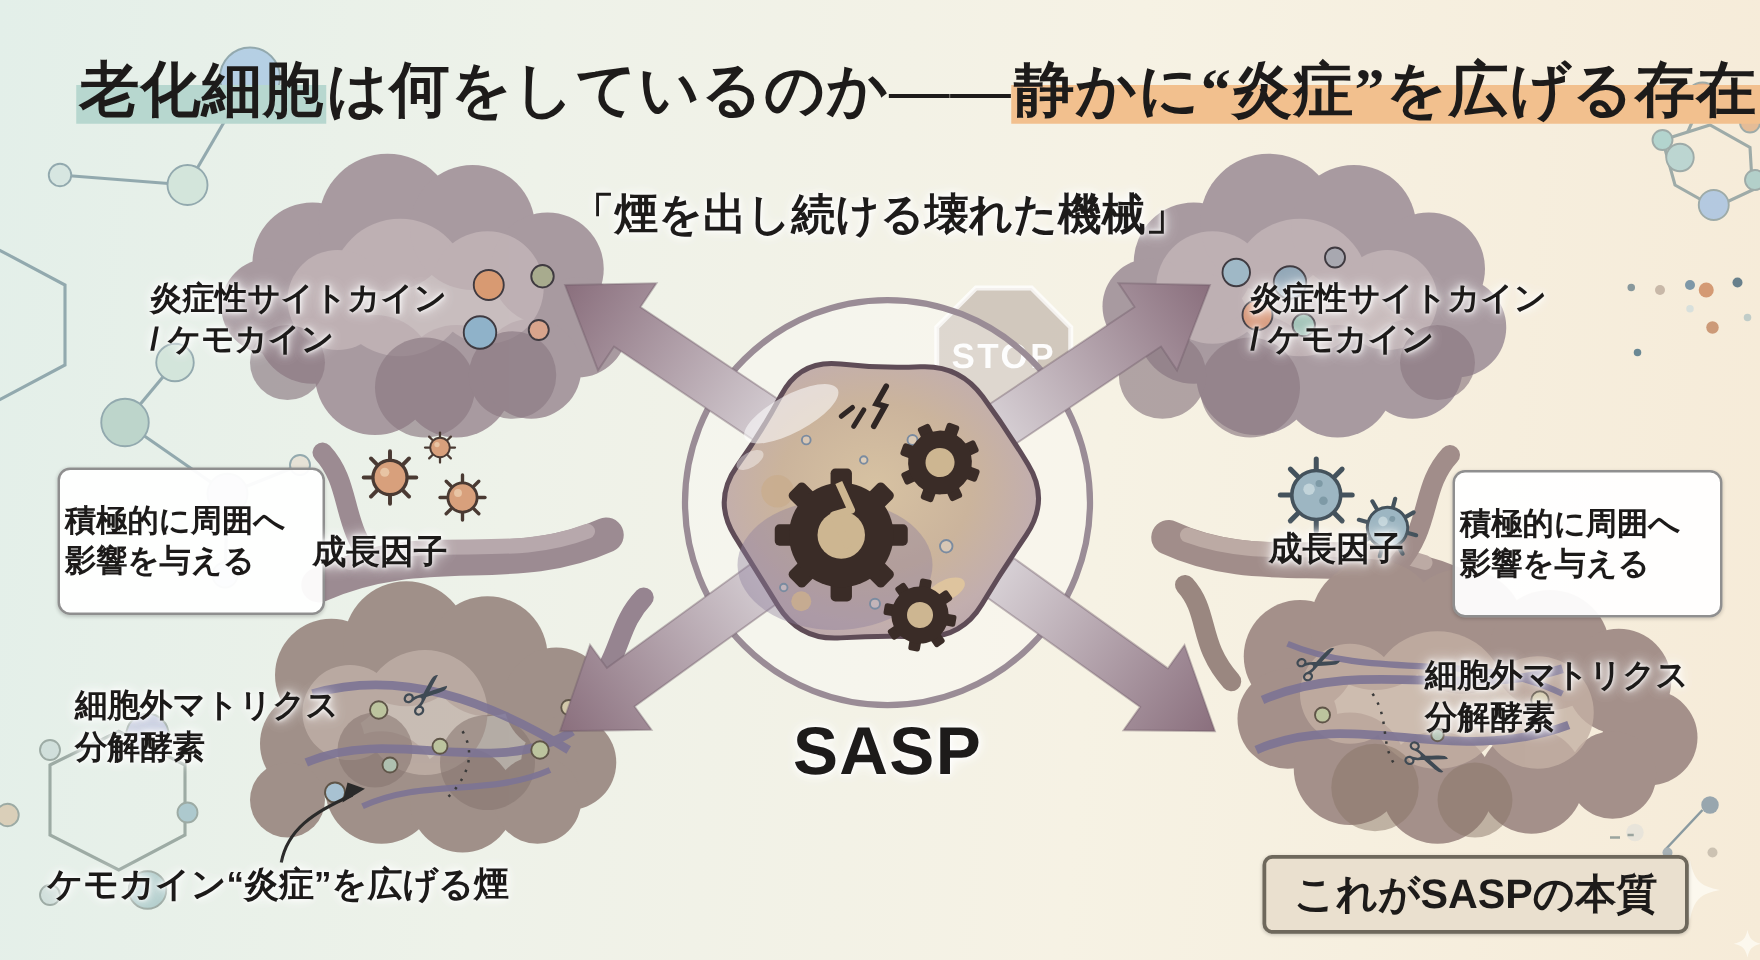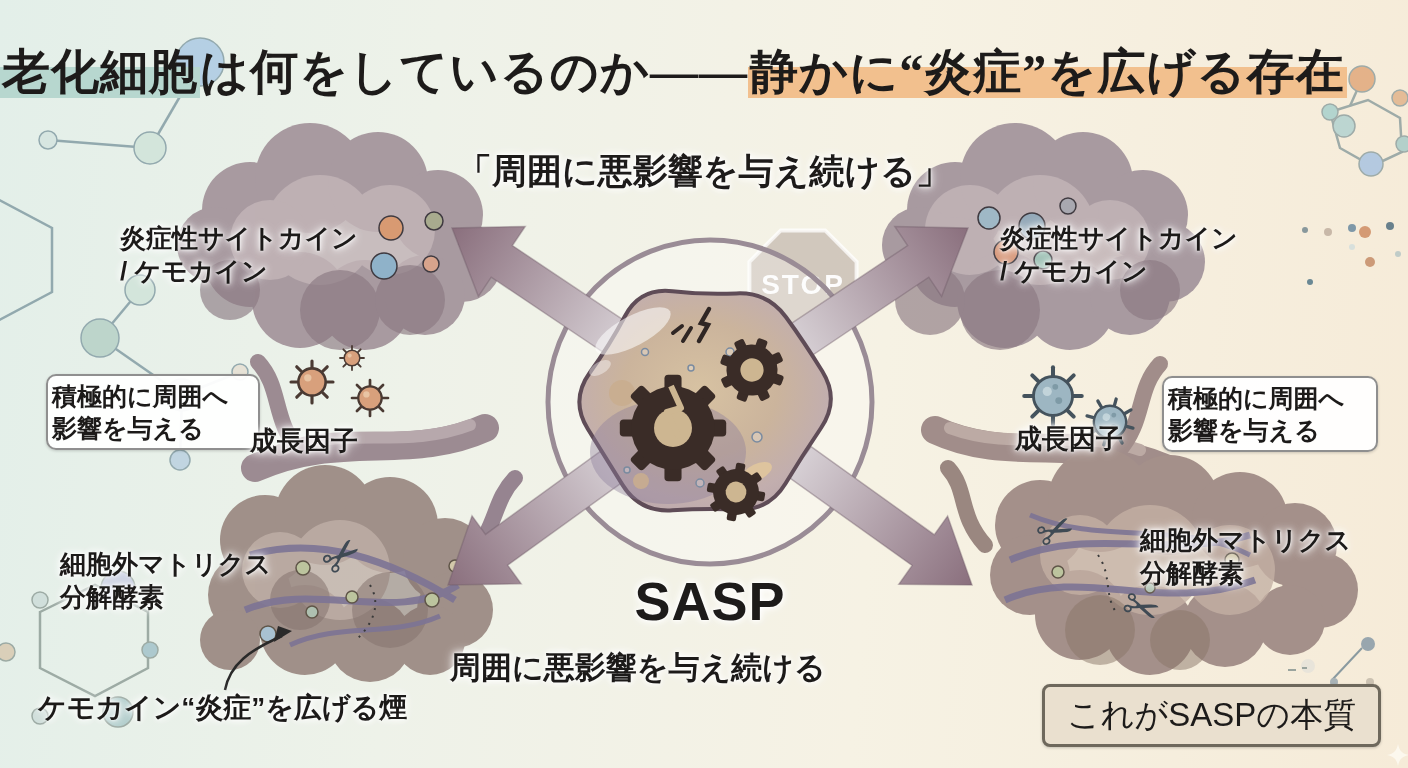--- a/index.html
+++ b/index.html
@@ -5,35 +5,35 @@
   html,body{margin:0;padding:0;background:#ddd;}
   .stage{
     position:relative;width:1408px;height:768px;overflow:hidden;
     background:linear-gradient(95deg,var(--bg-left) 0%,#eef2e9 30%,#f6f2e4 62%,var(--bg-right) 100%);
     font-family:"Liberation Sans","DejaVu Sans",sans-serif;color:var(--text);
   }
   .abs{position:absolute;}
   svg.art{position:absolute;left:0;top:0;}
   .halo{text-shadow:0 0 3px #fff,0 0 6px rgba(255,255,255,.95),0 0 10px rgba(255,255,255,.8),0 0 14px rgba(255,255,255,.6);}
   .title{
-    left:0;top:40px;width:1408px;text-align:left;white-space:nowrap;
+    left:0;top:40px;width:1408px;text-align:right;white-space:nowrap;
     font-family:"Liberation Serif","DejaVu Serif",serif;font-weight:700;font-size:48px;letter-spacing:1px;
   }
   .hl1{background:linear-gradient(transparent 42%,var(--highlight-teal) 42%);padding:0 2px;}
   .hl2{background:linear-gradient(transparent 42%,var(--highlight-orange) 42%);padding:0 2px;}
   .subtitle{left:0;top:148px;width:1408px;text-align:center;font-weight:700;font-size:35px;}
   .lbl{font-weight:700;text-align:left;line-height:1.28;color:#1c1a19;}
   .lbl span{display:block;}
   .whitebox{
     background:rgba(255,255,255,.95);border:2px solid var(--box-border);border-radius:10px;
-    padding:4px 4px;box-shadow:0 1px 3px rgba(0,0,0,.18);
+    padding:25px 4px;box-shadow:0 1px 3px rgba(0,0,0,.18);
   }
   .essence{
     background:var(--essence-bg);border:3px solid var(--essence-border);border-radius:8px;
-    padding:6px 22px;font-weight:400;font-size:33px;white-space:nowrap;box-shadow:0 1px 3px rgba(0,0,0,.2);margin-left:32px;
+    padding:6px 22px;font-weight:700;font-size:33px;white-space:nowrap;box-shadow:0 1px 3px rgba(0,0,0,.2);
   }
   .sasp{font-weight:800;font-size:54px;letter-spacing:1px;text-align:center;}
 </style>
 </head>
 <body>
 
 <div class="stage">
 
   <svg class="art" width="1408" height="768" viewBox="0 0 1408 768">
     <defs>
@@ -369,21 +369,21 @@
     <g fill="#fcf8ee">
       <path d="M1352,688 C1355,704 1360,709 1376,712 C1360,715 1355,720 1352,736 C1349,720 1344,715 1328,712 C1344,709 1349,704 1352,688 Z"></path>
       <path d="M1398,744 C1399.5,751 1402,753.5 1409,755 C1402,756.5 1399.5,759 1398,766 C1396.5,759 1394,756.5 1387,755 C1394,753.5 1396.5,751 1398,744 Z"></path>
     </g>
   </svg>
 
   <div class="abs title">
     <span class="hl1">老化細胞</span><span>は何をしているのか――</span><span class="hl2">静かに“炎症”を広げる存在</span>
   </div>
 
-  <div class="abs subtitle halo">「周囲に悪影響を与え続ける」</div>
+  <div class="abs subtitle halo">「煙を出し続ける壊れた機械」</div>
 
   <div class="abs lbl halo" style="left:120px;top:222px;width:320px;font-size:26px;">
     <span>炎症性サイトカイン</span>
       <span>/ ケモカイン</span>
   </div>
   <div class="abs lbl halo" style="left:1000px;top:222px;width:330px;font-size:26px;">
     <span>炎症性サイトカイン</span>
       <span>/ ケモカイン</span>
   </div>
 
@@ -406,18 +406,17 @@
   <div class="abs lbl halo" style="left:1140px;top:524px;width:235px;font-size:26px;">
     <span>細胞外マトリクス</span>
       <span>分解酵素</span>
   </div>
 
   <div class="abs lbl halo" style="left:38px;top:690px;width:420px;font-size:28px;">ケモカイン“炎症”を広げる煙</div>
 
   <div class="abs sasp halo" style="left:560px;top:570px;width:300px;">SASP</div>
 
   <div class="abs lbl halo" style="left:450px;top:648px;width:520px;font-size:31px;">
-      <span>周囲に悪影響を与え続ける</span>
   </div>
 
   <div class="abs essence" style="left:1010px;top:684px;">これがSASPの本質</div>
 
 </div>
 
 </body></html>

